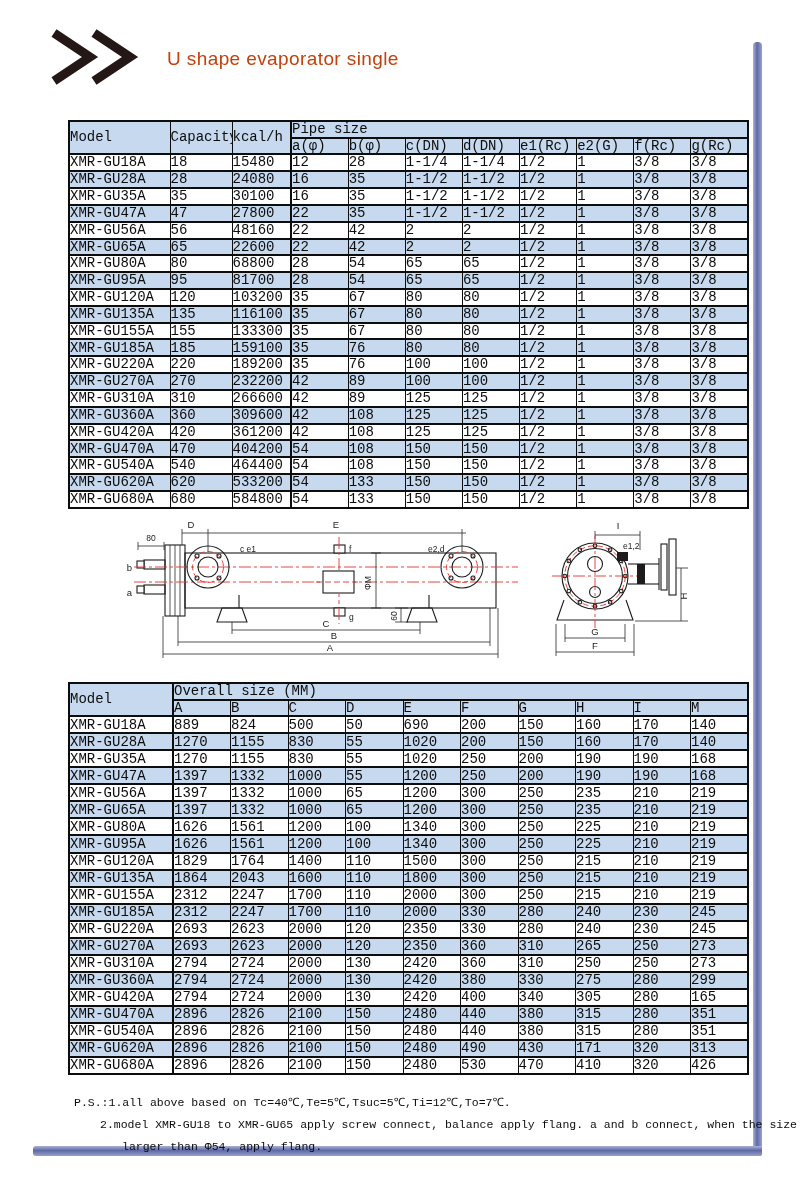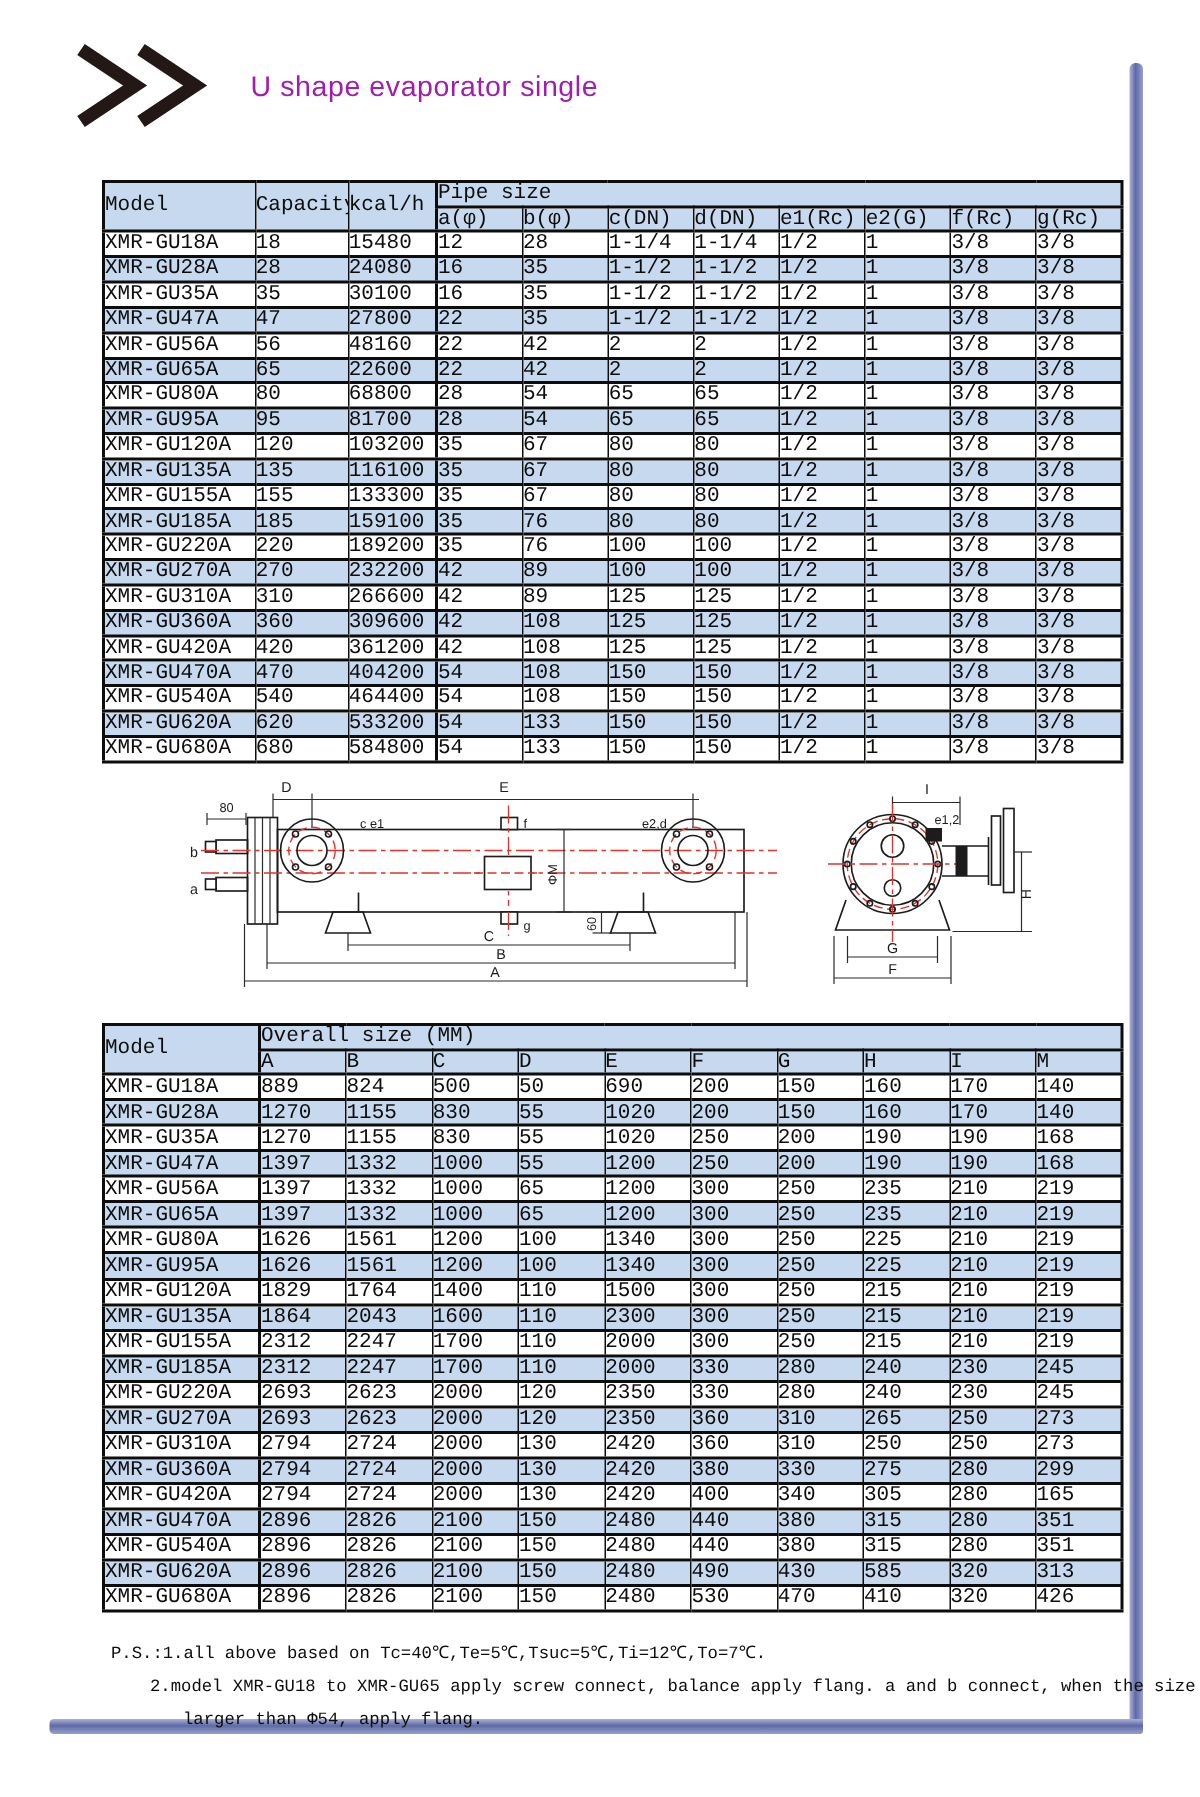--- a/index.html
+++ b/index.html
@@ -12,21 +12,21 @@
   html,body{margin:0;padding:0;background:#ffffff;}
   .page{position:relative;width:800px;height:1198px;background:#ffffff;overflow:hidden;
         font-family:"Liberation Sans",sans-serif;color:var(--ink);}
   .frame-right{position:absolute;left:753px;top:42px;width:9px;height:1114px;
         background:linear-gradient(to right,var(--frame-light) 0%,var(--frame-mid) 45%,#99a1cb 100%);
         border-radius:4px 4px 2px 2px;}
   .frame-bottom{position:absolute;left:33px;top:1146px;width:729px;height:10px;
         background:linear-gradient(to bottom,var(--frame-light) 0%,var(--frame-mid) 45%,#99a1cb 100%);
         border-radius:3px 0 3px 3px;}
   .logo{position:absolute;left:46px;top:26px;}
-  .title{position:absolute;left:167px;top:48px;font-size:19px;color:#a21caf;letter-spacing:.4px;}
+  .title{position:absolute;left:167px;top:48px;font-size:19px;color:#c2410c;letter-spacing:.4px;}
 
   table.tbl{position:absolute;left:68px;width:681px;border-collapse:collapse;table-layout:fixed;
         font-family:"Liberation Mono","DejaVu Sans Mono",monospace;font-size:14px;color:#0d0d0d;
         text-align:left;border:2px solid #0d0d0d;}
   #pipe-table{top:120px;height:389px;}
   #overall-table{top:682px;height:393px;}
   table.tbl th,table.tbl td{border:1px solid #0d0d0d;border-top-width:2px;border-bottom-width:2px;
         padding:0;font-weight:normal;line-height:1.05;overflow:hidden;white-space:nowrap;}
   table.tbl thead th{background:var(--blue);}
   table.tbl tr.alt td{background:var(--blue);}
@@ -658,21 +658,21 @@
           <td>215</td>
           <td>210</td>
           <td>219</td>
         </tr>
         <tr class="alt">
           <td>XMR-GU135A</td>
           <td class="thick-left">1864</td>
           <td>2043</td>
           <td>1600</td>
           <td>110</td>
-          <td>2300</td>
+          <td>1800</td>
           <td>300</td>
           <td>250</td>
           <td>215</td>
           <td>210</td>
           <td>219</td>
         </tr>
         <tr>
           <td>XMR-GU155A</td>
           <td class="thick-left">2312</td>
           <td>2247</td>
@@ -791,21 +791,21 @@
         </tr>
         <tr class="alt">
           <td>XMR-GU620A</td>
           <td class="thick-left">2896</td>
           <td>2826</td>
           <td>2100</td>
           <td>150</td>
           <td>2480</td>
           <td>490</td>
           <td>430</td>
-          <td>585</td>
+          <td>171</td>
           <td>320</td>
           <td>313</td>
         </tr>
         <tr>
           <td>XMR-GU680A</td>
           <td class="thick-left">2896</td>
           <td>2826</td>
           <td>2100</td>
           <td>150</td>
           <td>2480</td>

